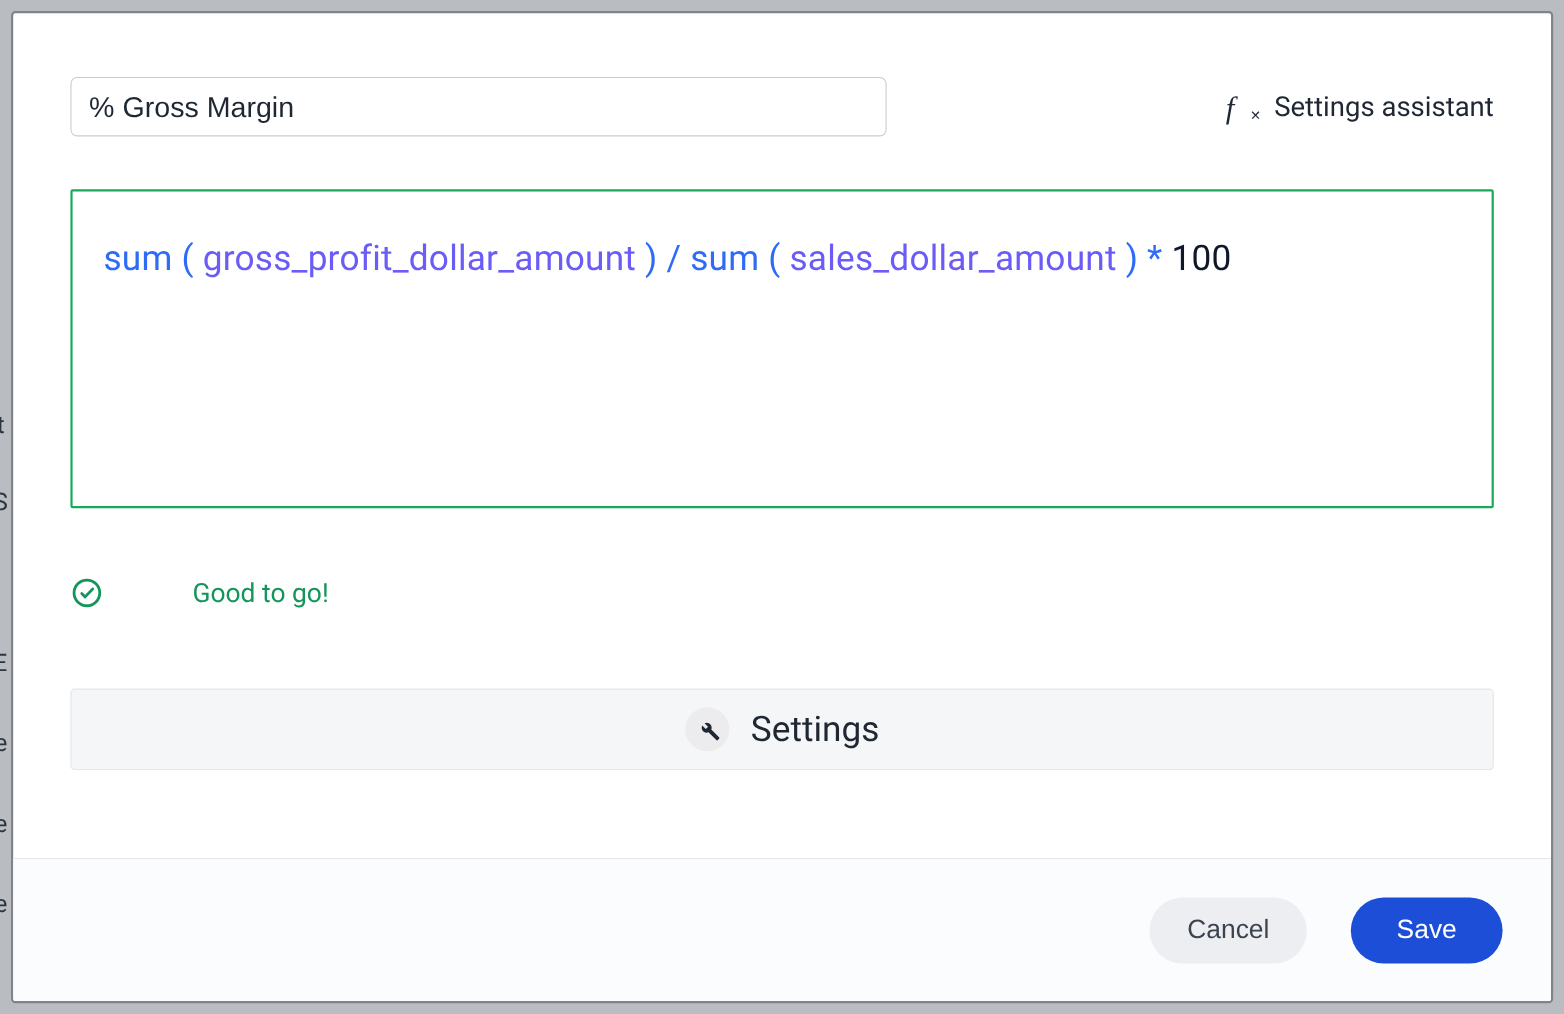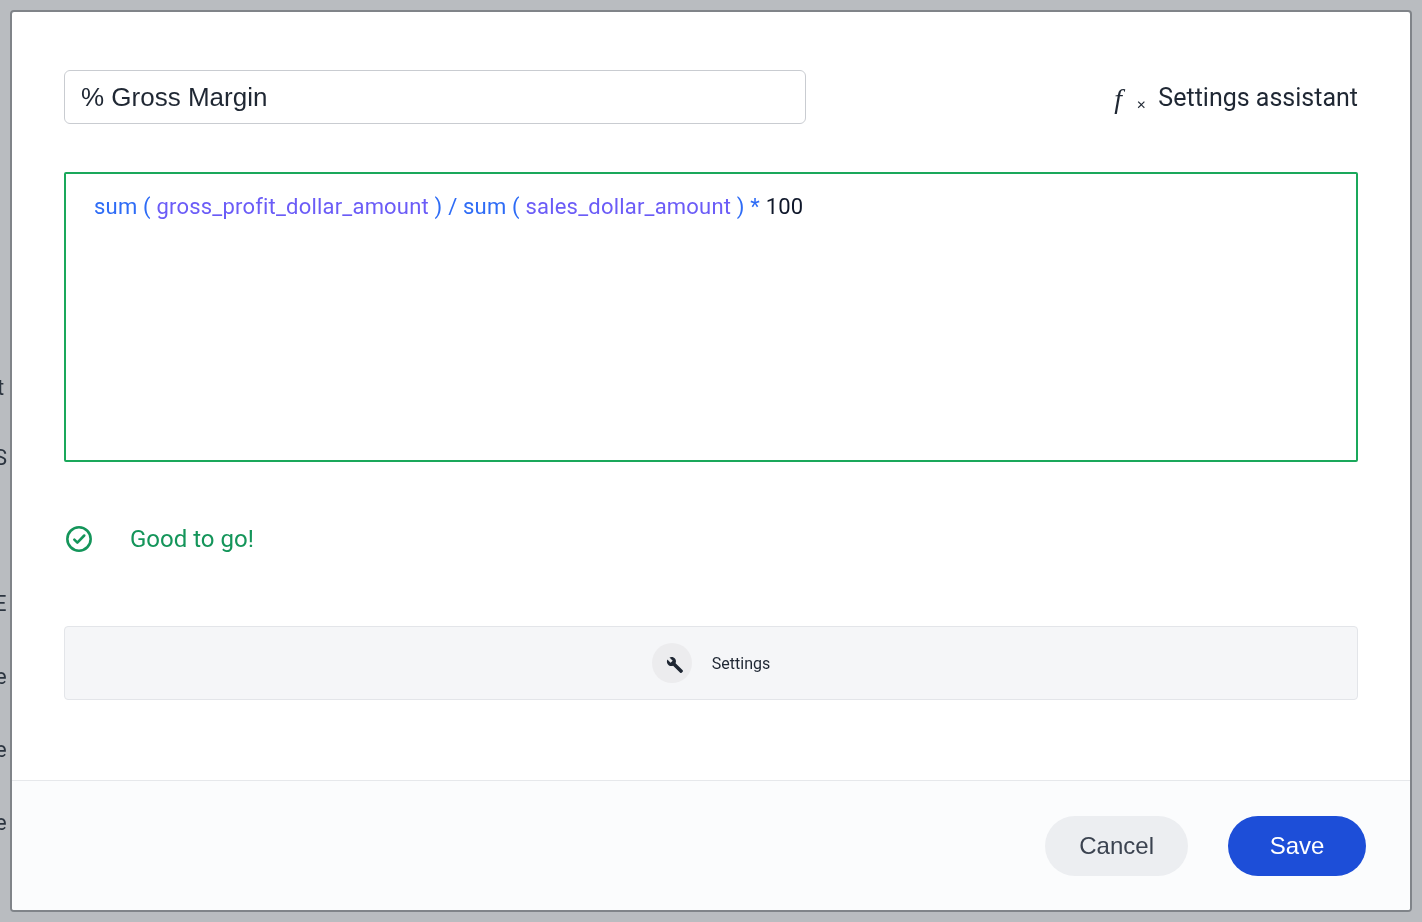--- a/index.html
+++ b/index.html
@@ -75,23 +75,23 @@
       font-style: normal;
       font-size: 12px;
       position: absolute;
       right: -2px; bottom: -2px;
       color: #1f2733;
     }
     .formula-box {
       margin-top: 48px;
       border: 2px solid #1aa85b;
       border-radius: 2px;
-      padding: 18px 28px;
+      padding: 38px 28px;
       min-height: 290px;
-      font-size: 22px;
+      font-size: 32px;
       font-family: -apple-system, BlinkMacSystemFont, "Segoe UI", Roboto, Arial, sans-serif;
       color: #0f172a;
       letter-spacing: .2px;
       line-height: 1.4;
       cursor: text;
     }
     .tok-keyword { color: #2e6cf6; }
     .tok-field   { color: #6b5cf7; }
     .tok-plain   { color: #0f172a; }
     .validation-row {
@@ -100,33 +100,34 @@
       align-items: center;
       gap: 36px;
     }
     .check-icon {
       width: 30px; height: 30px;
       display: inline-flex; align-items: center; justify-content: center;
     }
     .validation-text {
       color: #14955a;
       font-size: 24px;
+      margin-left: 45px;
     }
     .settings-bar {
       margin-top: 72px;
       height: 74px;
       background: #f5f6f8;
       border: 1px solid #e3e5e9;
       border-radius: 4px;
       display: flex;
       align-items: center;
       justify-content: center;
       gap: 20px;
       cursor: pointer;
-      font-size: 16px;
+      font-size: 32px;
       color: #1f2733;
     }
     .wrench-badge {
       width: 40px; height: 40px;
       border-radius: 50%;
       background: #ececee;
       display: inline-flex;
       align-items: center;
       justify-content: center;
     }

